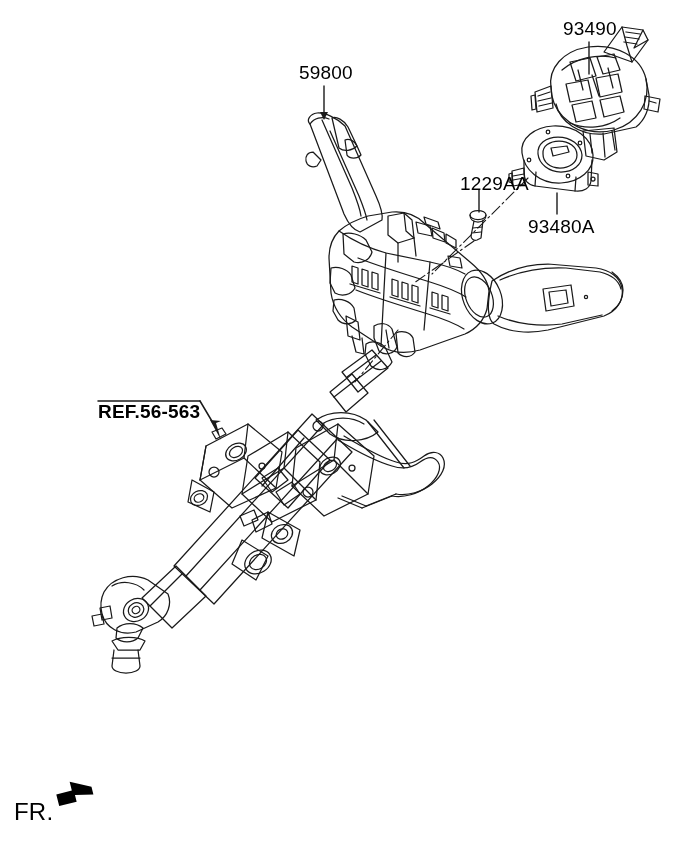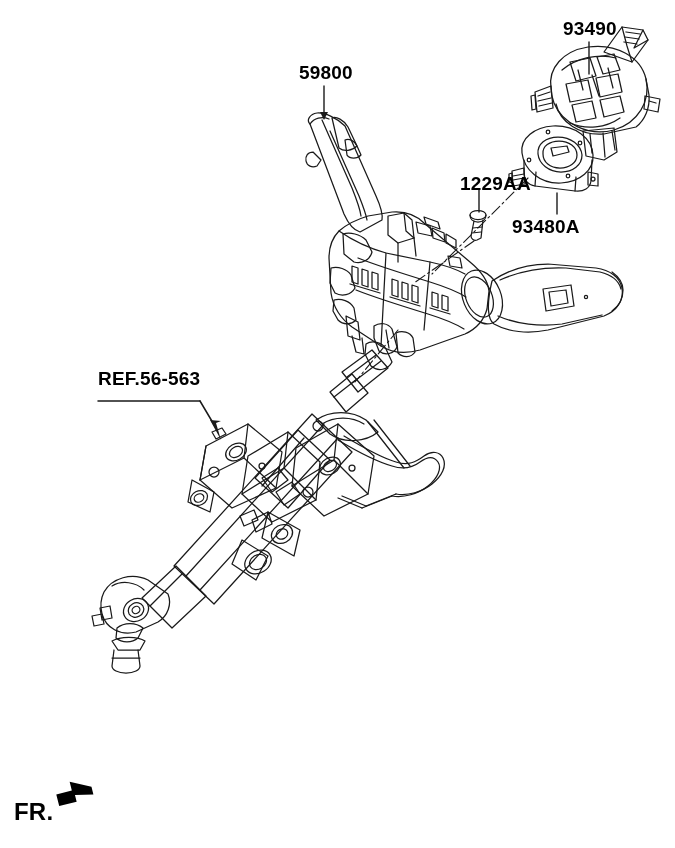--- a/index.html
+++ b/index.html
@@ -28,29 +28,29 @@
   }
   .lbl {
     position: absolute;
     font-family: "Liberation Sans", sans-serif;
     color: #000000;
     white-space: nowrap;
     letter-spacing: 0.2px;
   }
   .partnum {
     font-size: 19px;
-    font-weight: 700;
+    font-weight: 400;
   }
   .refnum {
     font-size: 19px;
     font-weight: 700;
   }
   .frtext {
     font-size: 24px;
-    font-weight: 700;
+    font-weight: 400;
   }
 </style>
 </head>
 <body>
 
 <div id="diagram-root">
 
   <svg id="diagram-svg" viewBox="0 0 675 848">
     <defs>
       <marker id="arrowEnd" markerWidth="10" markerHeight="10" refX="8" refY="4" orient="auto" markerUnits="userSpaceOnUse">
@@ -414,19 +414,19 @@
       <path d="M56,802 L56,790 L72,790 L72,781 L92,791 L92,799 L74,795 L74,802 Z" fill="#000000" stroke="none" transform="rotate(-14 74 791)"></path>
     </g>
   </svg>
 
   <div class="lbl partnum" style="left:299px; top:62px;">59800</div>
 
   <div class="lbl partnum" style="left:563px; top:18px;">93490</div>
 
   <div class="lbl partnum" style="left:460px; top:173px;">1229AA</div>
 
-  <div class="lbl partnum" style="left:512px; top:216px;">93480A</div>
-
-  <div class="lbl refnum" style="left:98px; top:368px;">REF.56-563</div>
+  <div class="lbl partnum" style="left:528px; top:216px;">93480A</div>
+
+  <div class="lbl refnum" style="left:98px; top:401px;">REF.56-563</div>
 
   <div class="lbl frtext" style="left:14px; top:798px;">FR.</div>
 
 </div>
 
 </body></html>

